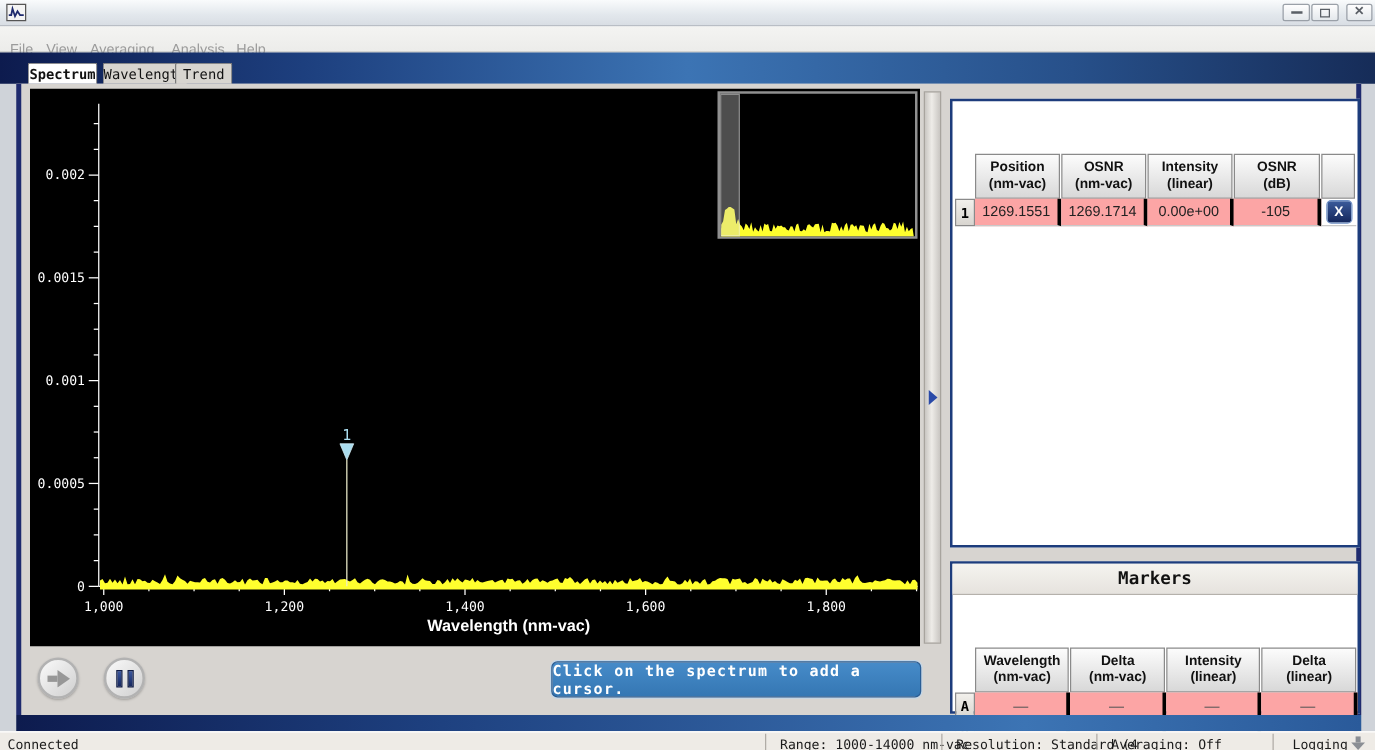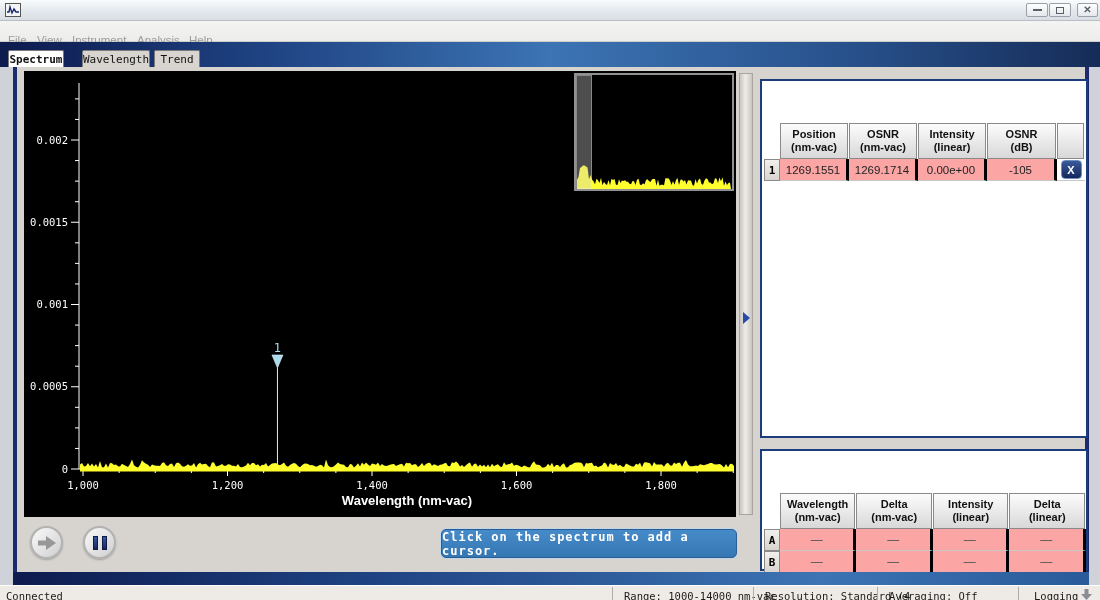--- a/index.html
+++ b/index.html
@@ -25,23 +25,23 @@
   .menubar { position:absolute; left:0; top:21px; width:1100px; height:21px;
     background:linear-gradient(#f4f4f2,#ececea); border-bottom:1px solid #cfcfcb; }
   .menu-item { position:absolute; top:13px; font-size:11.5px; color:#9b9b9b; }
 
   
   .blueband { position:absolute; left:0; top:42px; width:1100px; height:25px;
     background:linear-gradient(to right,#0d1b4e,#1d3f7e 22%,#3c74b4 50%,#27508a 78%,#162c58); }
   .tab { position:absolute; bottom:0; height:17px; font-family:"DejaVu Sans Mono",monospace;
     font-size:11px; display:flex; align-items:center; justify-content:center;
     border:1px solid #7a7a7a; border-bottom:none; border-radius:2px 2px 0 0; color:#111; }
-  .tab.active { left:8px; width:56px; background:#fff; font-weight:bold; }
+  .tab.active { left:22px; width:56px; background:#fff; font-weight:bold; }
   .tab.t2 { left:82px; width:68px; background:#d8d5d0; }
-  .tab.t3 { left:154px; width:46px; background:#d8d5d0;margin-top:25px; }
+  .tab.t3 { left:140px; width:46px; background:#d8d5d0;margin-top:25px; }
 
   
   .main-panel { position:absolute; left:13px; top:67px; width:1076px; height:505px;
     background:#d7d4d0; border-left:4px solid #1e2a6e; border-right:4px solid #1e2a6e; }
   .chart { position:absolute; left:24px; top:71px; width:712px; height:446px; background:#000; }
   .splitter { position:absolute; left:739px; top:73px; width:14px; height:442px;
     background:linear-gradient(to right,#c9c6c2,#eeece8 45%,#c9c6c2); border:1px solid #a8a49e; }
   .splitter-arrow { position:absolute; left:3px; top:238px; width:0; height:0;
     border-top:6px solid transparent; border-bottom:6px solid transparent; border-left:7px solid #2a4aa8; }
 
@@ -118,21 +118,21 @@
       <span class="glyph-max"></span>
     </span>
   <span class="winbtn close">
       <span class="glyph-close">✕</span>
     </span>
 </div>
 
 <div class="menubar">
   <span class="menu-item" style="left:8px">File</span>
   <span class="menu-item" style="left:37px">View</span>
-  <span class="menu-item" style="left:72px">Instrument</span>
+  <span class="menu-item" style="left:72px">Averaging</span>
   <span class="menu-item" style="left:137px">Analysis</span>
   <span class="menu-item" style="left:189px">Help</span>
 </div>
 
 <div class="blueband">
   <span class="tab active">Spectrum</span>
   <span class="tab t2">Wavelength</span>
   <span class="tab t3">Trend</span>
 </div>
 
@@ -248,20 +248,23 @@
     <span class="vcell">1269.1714</span>
     <span class="vcell">0.00e+00</span>
     <span class="vcell last">-105</span>
     <span class="vcell xcol">
         <span class="x-btn">X</span>
       </span>
   </div>
 </div>
 
 <div class="panel markers">
+  <div class="panel-header">
+    <span>Markers</span>
+  </div>
   <div class="tblhead">
     <span class="spacer"></span>
     <span class="hcell">
       <span>Wavelength</span>
         <span>(nm-vac)</span>
       </span>
     <span class="hcell">
       <span>Delta</span>
         <span>(nm-vac)</span>
       </span>

